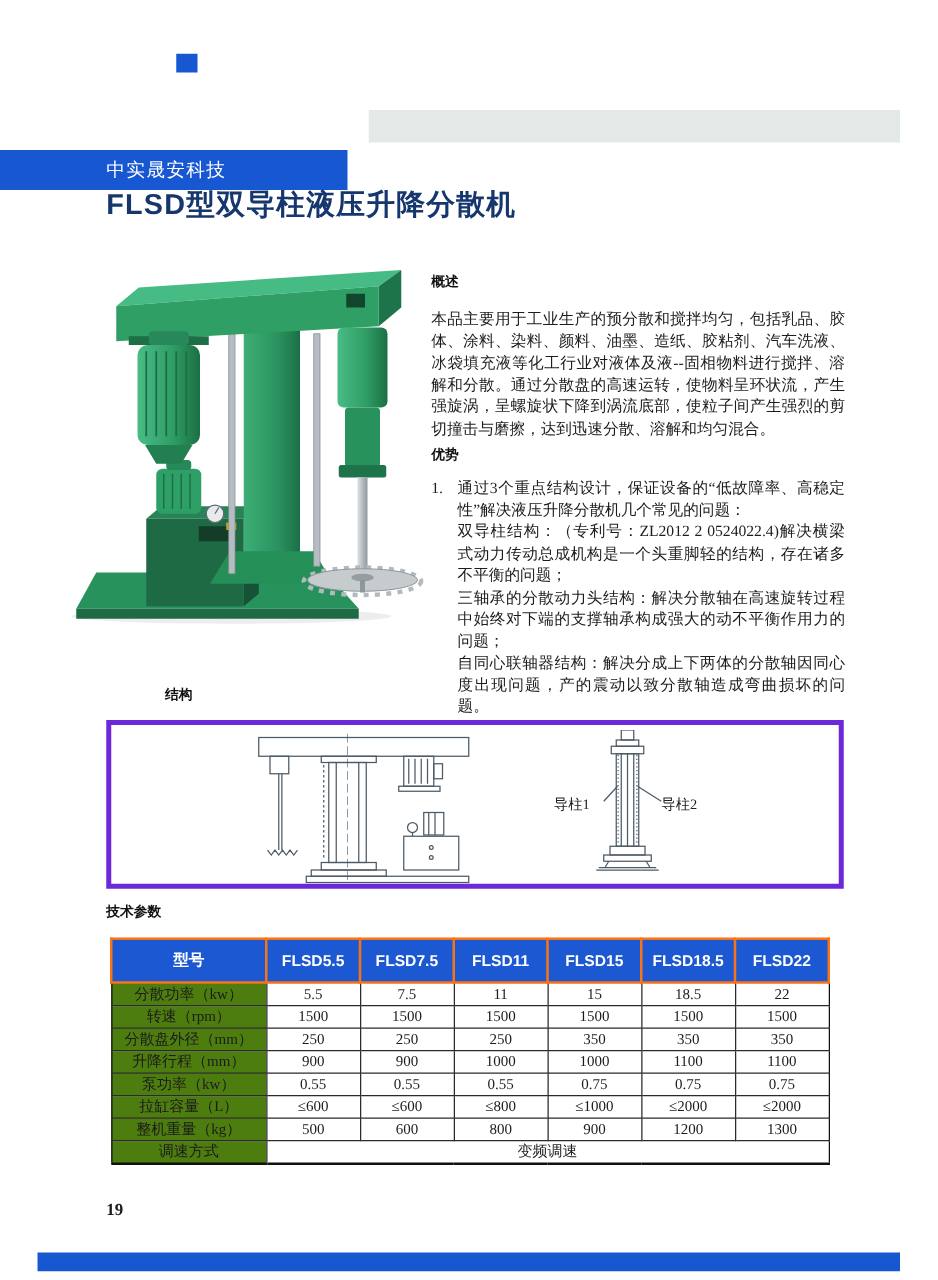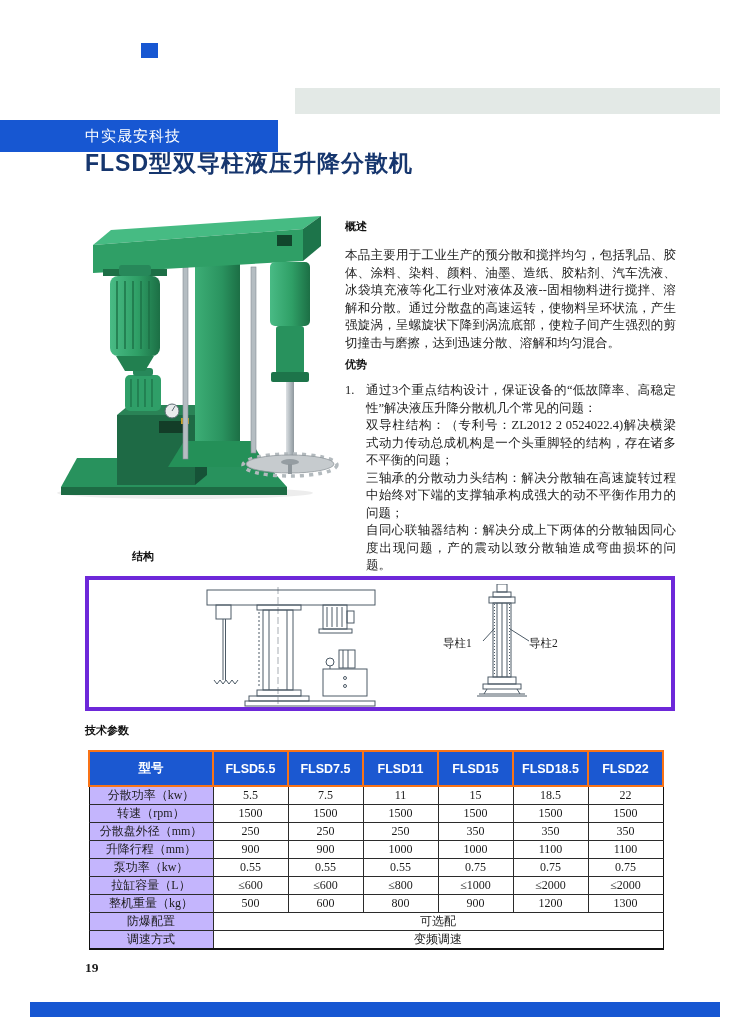--- a/index.html
+++ b/index.html
@@ -38,21 +38,21 @@
   .gc1{left:2px;}
   .gc2{left:88px;}
 
   
   .specs-head{position:absolute;left:85px;top:722px;}
   table.specs{position:absolute;left:88px;top:750px;width:574px;border-collapse:collapse;
               table-layout:fixed;font-size:12px;}
   table.specs thead th{background:#1b58d1;color:#fff;font-family:"Liberation Sans",sans-serif;
               font-weight:bold;font-size:12.5px;height:33px;border:2px solid #f97316;padding:0;}
   table.specs tbody td{border:1px solid #2b2b2b;height:17px;text-align:center;padding:0 2px;}
-  table.specs tbody td.rowlabel{background:#c4b5fd;}
+  table.specs tbody td.rowlabel{background:#4d7c0f;}
   table.specs tbody tr:first-child td{border-top:2px solid #111;}
   table.specs tbody tr:last-child td{border-bottom:2px solid #111;}
   table.specs tbody tr td:first-child{border-left:1.5px solid #111;}
   table.specs tbody tr td:last-child{border-right:1.5px solid #111;}
 
   .page-num{position:absolute;left:85px;top:960px;font-size:13.5px;font-weight:bold;}
   .footer-bar{position:absolute;left:30px;top:1002px;width:690px;height:15px;background:#1757d2;}
 
   .lineart{stroke:#4c5a66;fill:none;stroke-width:1;}
 </style>
@@ -304,24 +304,20 @@
         <tr>
           <td class="rowlabel">整机重量（kg）</td>
           <td>500</td>
           <td>600</td>
           <td>800</td>
           <td>900</td>
           <td>1200</td>
           <td>1300</td>
         </tr>
         <tr>
-          <td class="rowlabel">防爆配置</td>
-          <td colspan="6">可选配</td>
-        </tr>
-        <tr>
           <td class="rowlabel">调速方式</td>
           <td colspan="6">变频调速</td>
         </tr>
       </tbody>
   </table>
 
   <div class="page-num">19</div>
   <div class="footer-bar"></div>
 
 </div>

